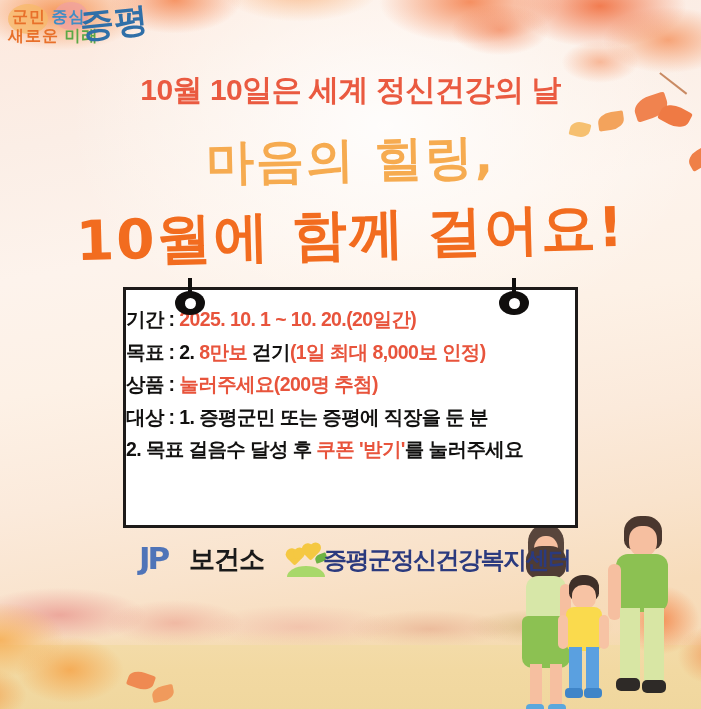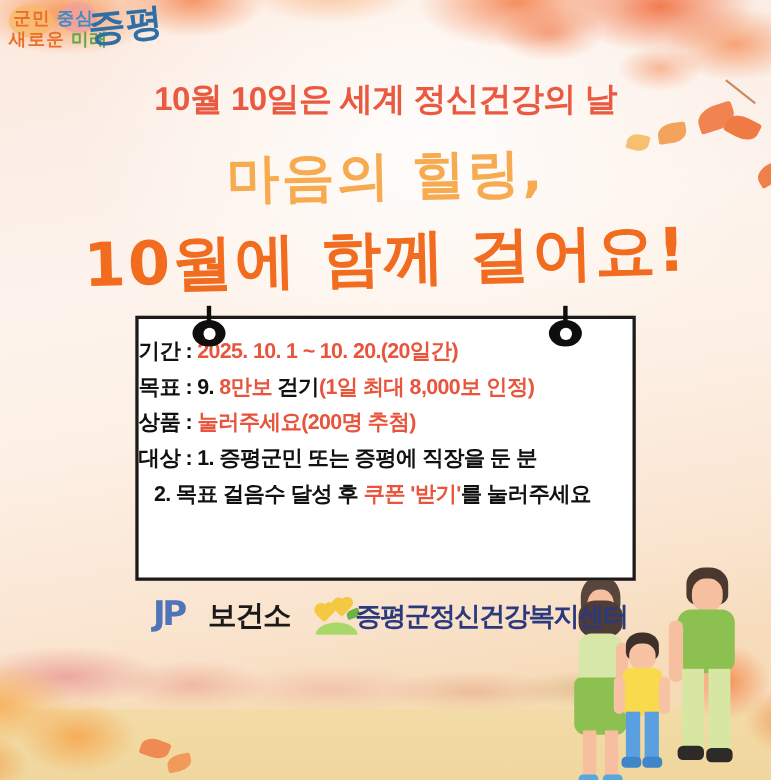--- a/index.html
+++ b/index.html
@@ -218,21 +218,21 @@
   .info-row {
     font-size: 19.5px;
     font-weight: bold;
     color: #121110;
     line-height: 1.0;
     margin-bottom: 13px;
     white-space: nowrap;
     letter-spacing: -0.6px;
   }
   .row-indent-2 { padding-left: 62px; }
-  .row-indent-3 { padding-left: 14px; }
+  .row-indent-3 { }
   .row-pad { }
   .hl { color: #e8543c; }
 
   
   .footer-logos {
     position: absolute;
     left: 0; top: 538px;
     width: 701px; height: 48px;
   }
   .logo-jp {
@@ -373,21 +373,21 @@
     <div class="brand-big">증평</div>
   </div>
 
   <div class="kicker">10월 10일은 세계 정신건강의 날</div>
   <div class="hand-1">마음의 힐링,</div>
   <div class="hand-2">10월에 함께 걸어요!</div>
 
   <div class="info-box">
     <div class="info-lines" id="info-lines">
         <div class="info-row row-pad"><span>기간 : </span><span class="hl">2025. 10. 1 ~ 10. 20.(20일간)</span></div>
-        <div class="info-row row-pad"><span>목표 : 9. </span><span class="hl">8만보 </span><span>걷기</span><span class="hl">(1일 최대 8,000보 인정)</span></div>
+        <div class="info-row row-pad"><span>목표 : 2. </span><span class="hl">8만보 </span><span>걷기</span><span class="hl">(1일 최대 8,000보 인정)</span></div>
         <div class="info-row row-pad"><span>상품 : </span><span class="hl">눌러주세요(200명 추첨)</span></div>
         <div class="info-row row-pad"><span>대상 : 1. 증평군민 또는 증평에 직장을 둔 분</span></div>
         <div class="info-row row-indent-3"><span>2. 목표 걸음수 달성 후 </span><span class="hl">쿠폰 '받기'</span><span>를 눌러주세요</span></div>
       </div>
   </div>
 
   <div class="pin" id="pin-left">
     <div class="pin-stem"></div>
     <div class="pin-head"></div>
     <div class="pin-hole"></div>

